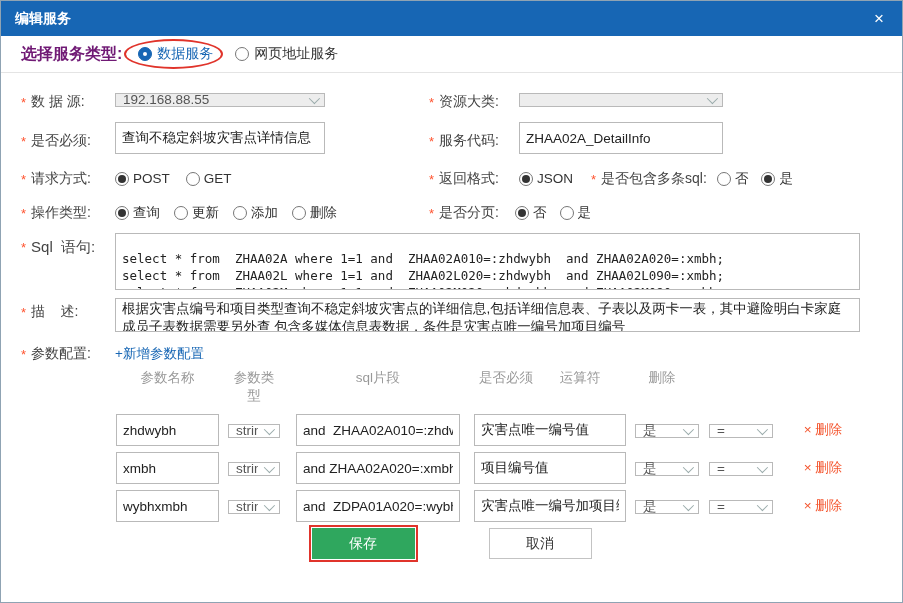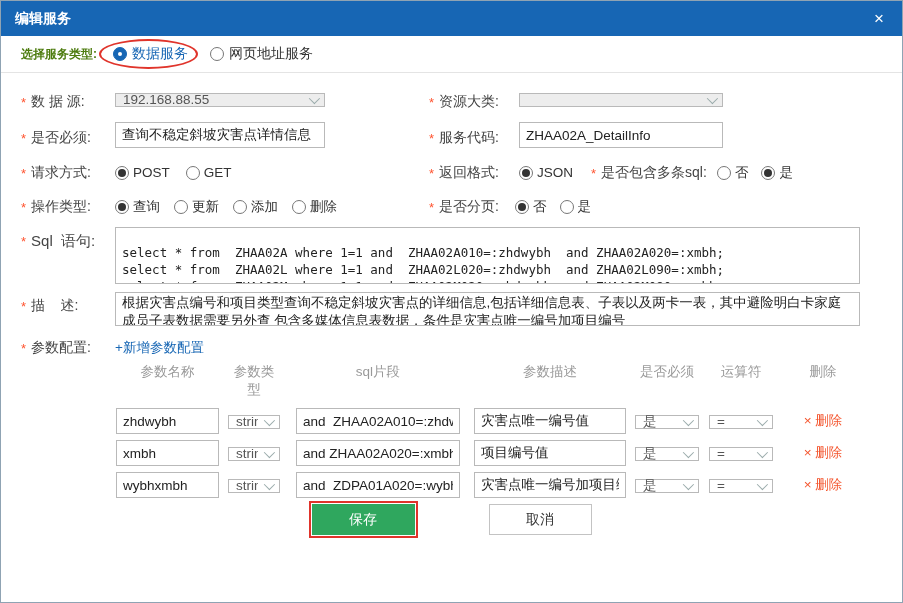--- a/index.html
+++ b/index.html
@@ -15,21 +15,21 @@
     height: 35px; background: #1766b4; color:#fff; display:flex;
     align-items:center; justify-content:space-between; padding: 0 14px;
   }
   .titlebar .title { font-size: 14px; font-weight: bold; }
   .titlebar .close { font-size: 17px; cursor:pointer; line-height:1; padding:2px 4px; }
   
   .type-row {
     display:flex; align-items:center; height: 37px; padding: 0 20px;
     border-bottom: 1px solid #e4e4e4;
   }
-  .type-row .type-label { font-size: 12px; font-weight: bold; color:#4d7c0f; }
+  .type-row .type-label { font-size: 16px; font-weight: bold; color:#701a75; }
   .radio-item { display:inline-flex; align-items:center; cursor:pointer; }
   .radio {
     width: 14px; height: 14px; border: 1px solid #777; border-radius:50%;
     display:inline-block; position:relative; background:#fff; flex:0 0 auto;
   }
   .radio.checked::after {
     content:''; position:absolute; left:2px; top:2px; width:8px; height:8px;
     border-radius:50%; background:#333;
   }
   .radio.blue { border-color:#1766b4; }
@@ -46,21 +46,21 @@
   .form-area { padding: 15px 20px 0 20px; font-size: 14px; color:#333; }
   .frow { display:flex; align-items:flex-start; margin-bottom: 11px; }
   .fcol { display:flex; align-items:center; }
   .fcol.left { width: 408px; }
   .lbl { display:flex; align-items:flex-start; width: 94px; flex:0 0 auto; padding-top:5px; }
   .lbl.auto { width:auto; padding-right:10px; }
   .lbl-r { display:flex; align-items:flex-start; width: 90px; flex:0 0 auto; padding-top:5px; }
   .req { color:#ff5430; margin-right:5px; font-size:13px; padding-top:2px; }
   .lbl-text { color:#444; }
   .text-input {
-    height: 26px; border: 1px solid #b9b9b9; padding: 0 6px; font-size: 13.5px;
+    height: 32px; border: 1px solid #b9b9b9; padding: 0 6px; font-size: 13.5px;
     font-family: "Liberation Sans", "DejaVu Sans", sans-serif; color:#222; outline:none; background:#fff;
   }
   .w210 { width: 210px; }
   .w204 { width: 204px; }
   .select {
     height: 14px; border: 1px solid #b9b9b9; background:#fff; display:inline-flex;
     align-items:center; justify-content:space-between; padding: 0 7px; cursor:pointer;
   }
   .select.disabled { background:#ededed; }
   .select .select-value { font-size: 13.5px; color:#555; overflow:hidden; white-space:nowrap; }
@@ -292,21 +292,20 @@
           <span class="lbl-text">参数配置:</span>
         </span>
       <a class="add-link">+新增参数配置</a>
     </div>
 
     <div class="ptable">
       <div class="phead">
         <div class="c-name">参数名称</div>
         <div class="c-type">参数类型</div>
         <div class="c-sql">sql片段</div>
-        <div class="c-desc">参数描述</div>
         <div class="c-req">是否必须</div>
         <div class="c-op">运算符</div>
         <div class="c-del">删除</div>
       </div>
 
       <div class="prow">
         <div class="c-name"><input class="text-input" value="zhdwybh" style=""></div>
         <div class="c-type"><div class="select">
               <span class="select-value">string</span>
               <span class="chevron-down-icon"></span>

